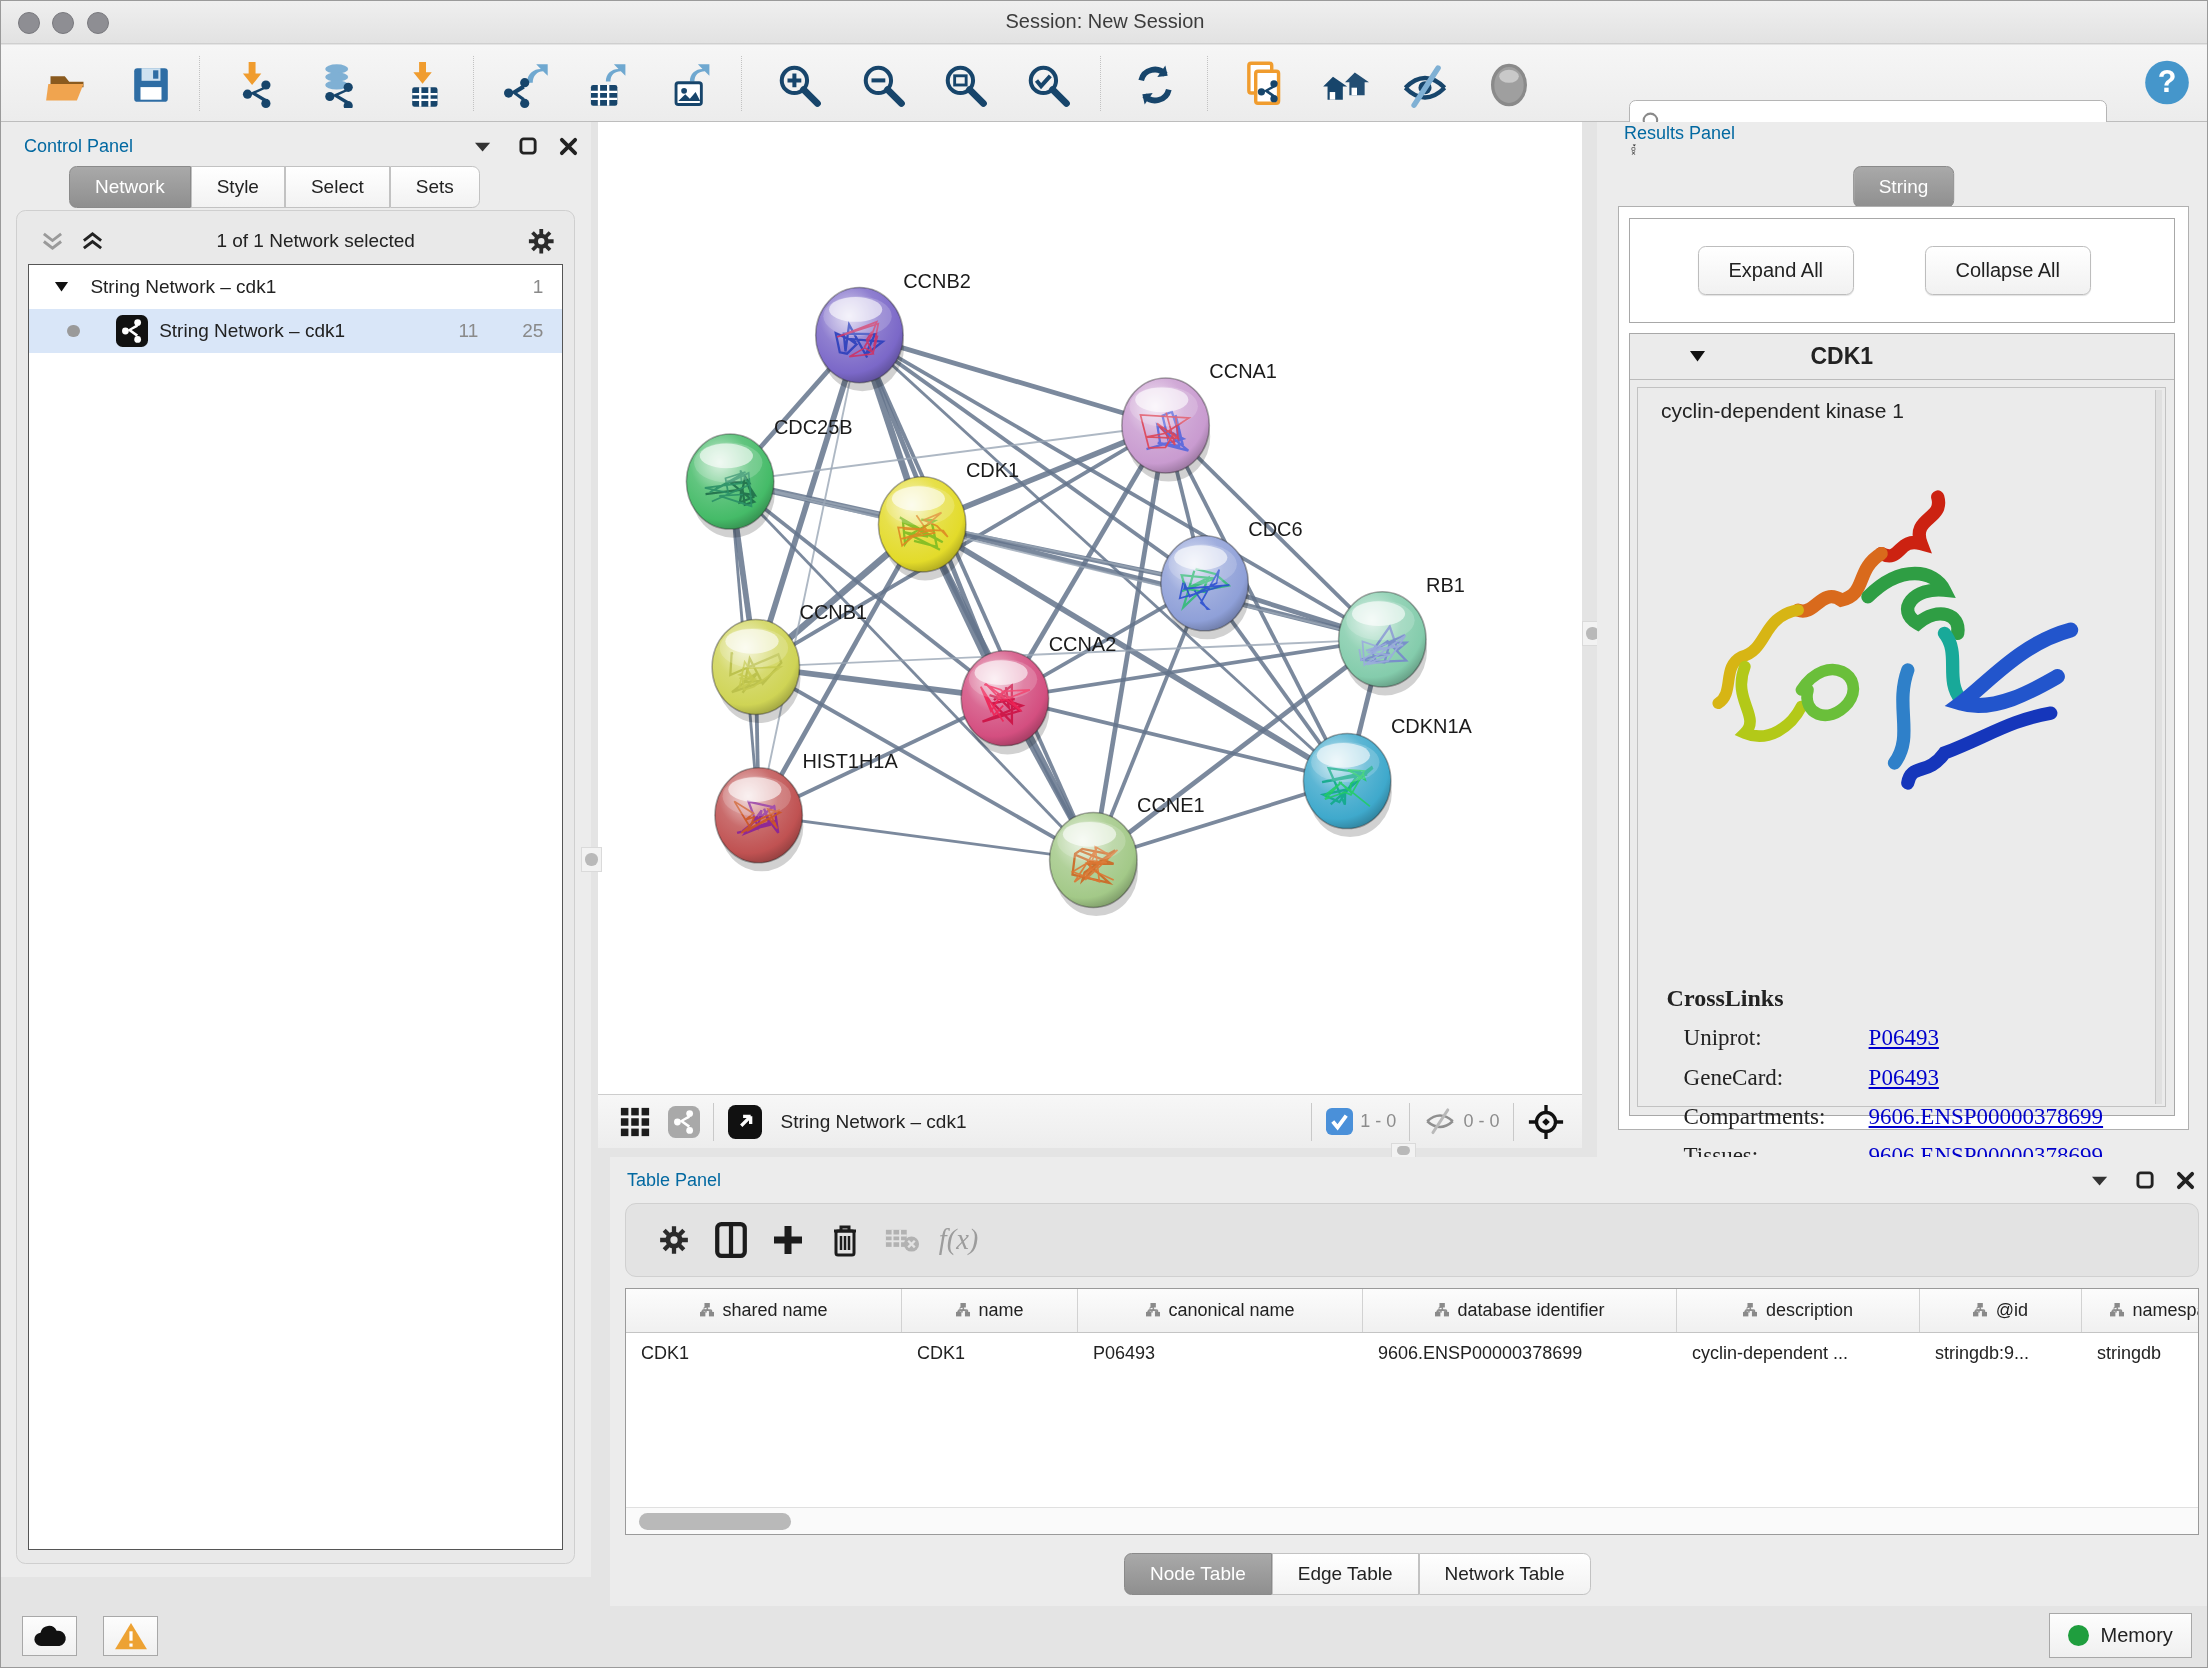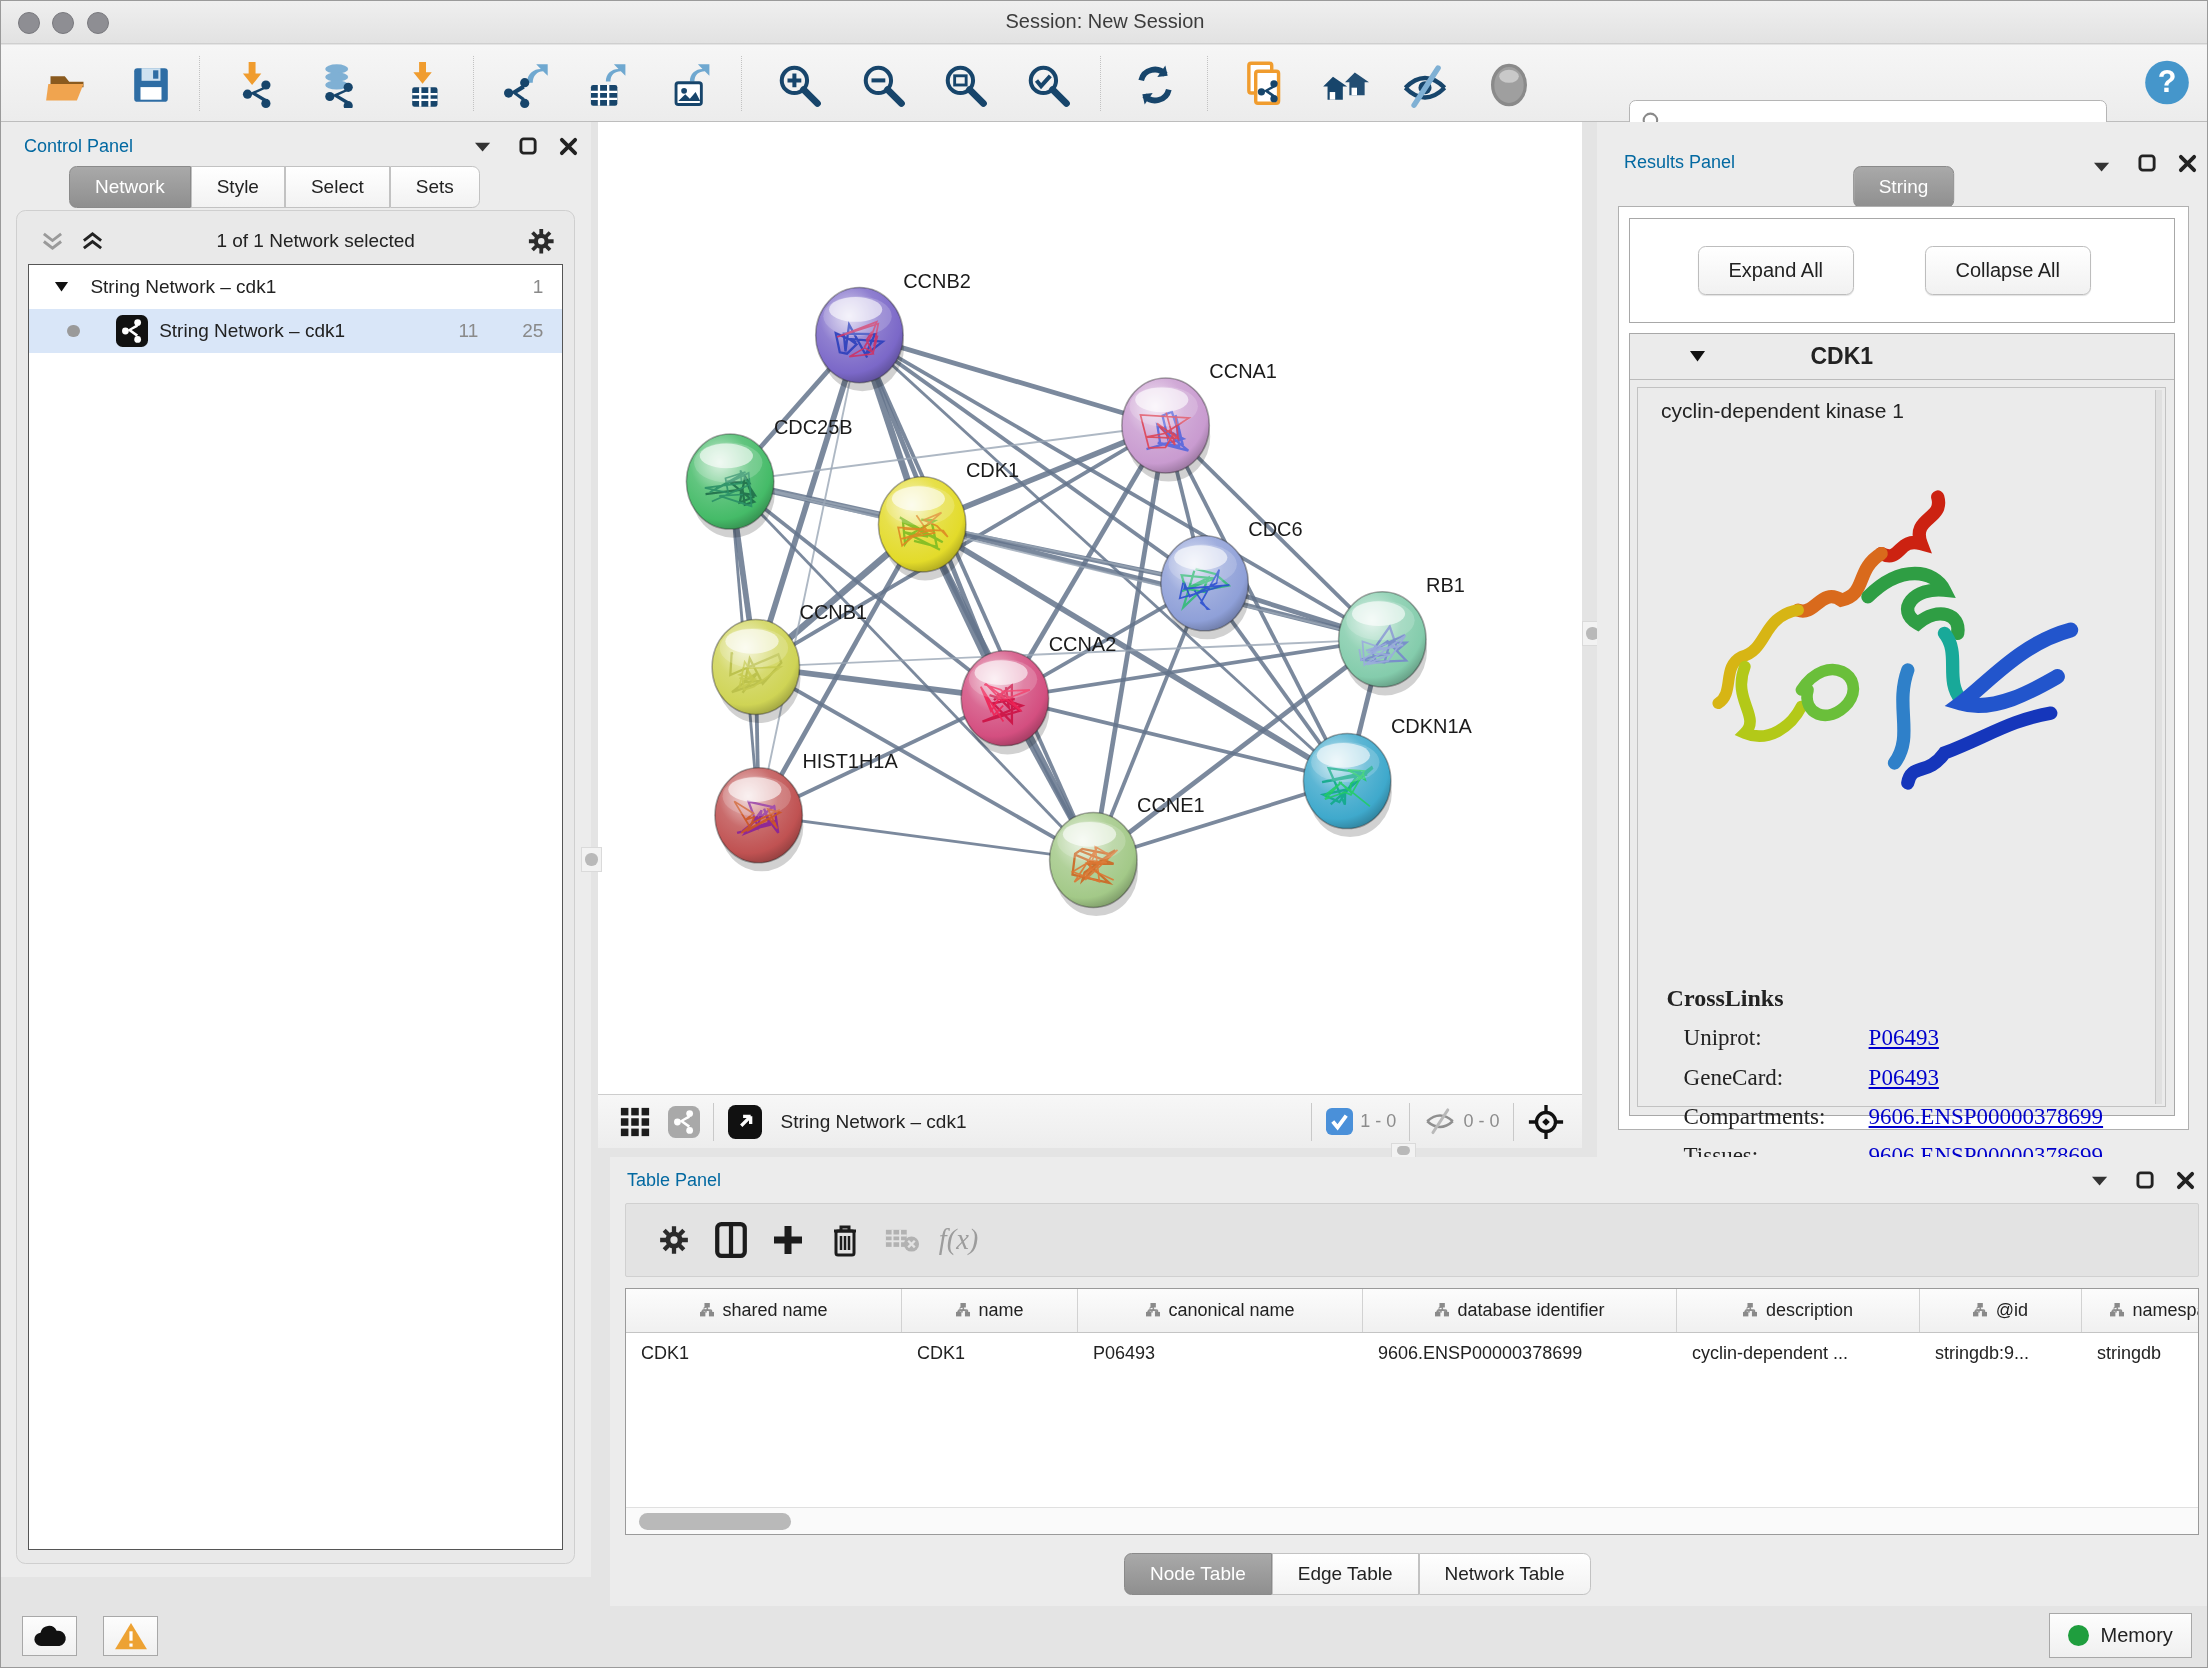--- a/index.html
+++ b/index.html
@@ -54,21 +54,21 @@
   #net-title { font-size:19px; color:#222; margin-left:19px; }
   .ntnum { font-size:18px; color:#8c8c8c; margin-left:7.6px; }
 
   
   .split-dot { position:absolute; width:21px; height:25px; background:#f2f2f2; border:1px solid #dadada;
                display:flex; align-items:center; justify-content:center; }
   .split-dot i { width:12.4px; height:12.4px; border-radius:50%; background:#b9b9b9; display:block; }
 
   
   #results-panel { position:absolute; left:1596px; top:121px; width:613px; height:1035px; background:#ececec; }
-  #rp-head { position:absolute; left:27px; right:13.3px; top:19px; height:32px; display:flex; align-items:flex-end; }
+  #rp-head { position:absolute; left:27px; right:13.3px; top:1px; height:32px; display:flex; align-items:flex-start;flex-direction:column; }
   #rp-tab { position:absolute; left:50%; transform:translateX(-50%); top:44px; }
   #rp-box { position:absolute; left:21px; top:84px; width:571px; height:924px; background:#ffffff;
             border:1px solid #b0b0b0; }
   #rp-btnrow { position:absolute; left:9.5px; top:11.4px; right:13.3px; height:105px; border:1px solid #a8a8a8; }
   .push { background:linear-gradient(#ffffff,#f1f1f1); border:1px solid #bdbdbd; border-radius:7.6px;
           font-size:20px; height:49px; padding:0 30px; position:absolute; top:27px;
           display:flex; align-items:center; box-shadow:0 1px 1px rgba(0,0,0,.12); }
   #rp-entry { position:absolute; left:9.5px; top:126px; right:13.3px; bottom:13.3px; border:1px solid #a8a8a8; background:#ebebeb; }
   #entry-head { height:46px; display:flex; align-items:center; border-bottom:1px solid #bbb; }
   #entry-name { font-size:23px; font-weight:bold; margin-left:105px; }
@@ -78,21 +78,21 @@
   #xl-title { font-size:24px; font-weight:bold; }
   .xl-row { display:flex; margin-top:13.3px; }
   .xl-label { font-size:23px; width:202px; padding-left:17px; }
   .xl-link { font-size:23px; color:#0000cc; text-decoration:underline; }
   #rp-scroll { position:absolute; right:2.9px; top:1.9px; bottom:1.9px; width:7.6px; background:#e0e0e0; border-left:1px solid #c6c6c6; }
 
   
   #table-panel { position:absolute; left:609px; top:1156px; width:1600px; height:449px; background:#ececec; }
   #tp-head { position:absolute; left:17px; right:15px; top:7.6px; height:32px; display:flex; align-items:center; }
   #tp-toolbar { position:absolute; left:15px; top:46px; right:11.4px; height:74px; background:#e3e3e3;
-                border:1px solid #d0d0d0; border-radius:2px; display:flex; align-items:center; }
+                border:1px solid #d0d0d0; border-radius:11px; display:flex; align-items:center; }
   .tbtn { width:57px; height:53px; display:flex; align-items:center; justify-content:center; }
   #fx { font-family:"Liberation Serif", serif; font-style:italic; font-size:28.5px; color:#9c9c9c; }
   #tp-table { position:absolute; left:15px; top:131px; right:11.4px; height:247px; background:#fff; border:1.9px solid #9a9a9a; overflow:hidden; }
   #tp-cols { display:flex; height:44px; background:linear-gradient(#fcfcfc,#f0f0f0); border-bottom:1.9px solid #c4c4c4; }
   .th { display:flex; align-items:center; justify-content:center; border-right:1px solid #d2d2d2;
         font-size:18px; color:#222; gap:8.6px; flex:none; overflow:hidden; white-space:nowrap; }
   .tr { display:flex; height:40px; align-items:center; }
   .td { font-size:18px; padding-left:15px; flex:none; overflow:hidden; white-space:nowrap; }
   #hscroll { position:absolute; left:0; right:0; bottom:0; height:27px; background:#fafafa; border-top:1px solid #e0e0e0; }
   #hthumb { position:absolute; left:13.3px; top:4.8px; width:152px; height:17px; border-radius:8.6px; background:#b9b9b9; }

